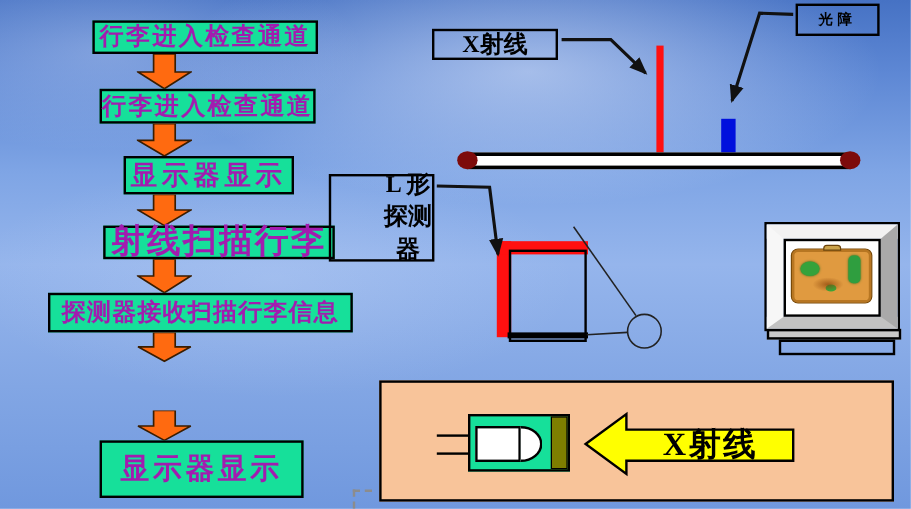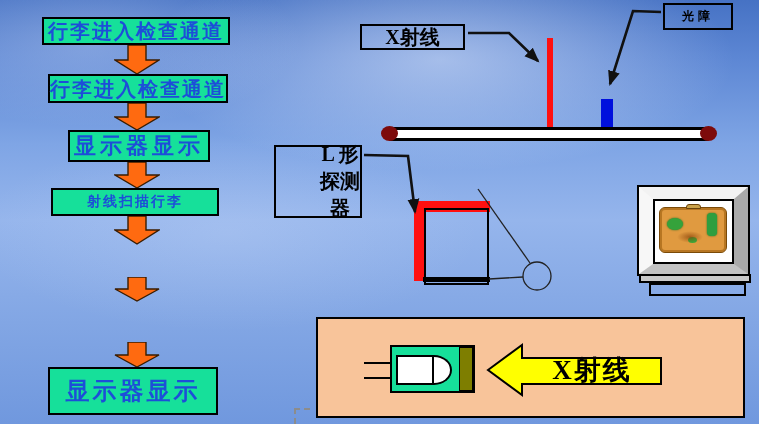--- a/index.html
+++ b/index.html
@@ -8,23 +8,23 @@
     font-family:"Liberation Serif","DejaVu Serif",serif;
     background:
       radial-gradient(ellipse 420px 160px at 58% 14%, rgba(225,234,252,.55), rgba(225,234,252,0) 70%),
       radial-gradient(ellipse 300px 120px at 12% 10%, rgba(210,222,248,.35), rgba(210,222,248,0) 70%),
       radial-gradient(ellipse 360px 140px at 30% 55%, rgba(205,220,248,.25), rgba(205,220,248,0) 70%),
       linear-gradient(180deg,#4672c4 0%,#5d87d4 14%,#7fa5e5 34%,#95b5ec 52%,#82a6e4 76%,#7098de 100%);
   }
   .abs{position:absolute;box-sizing:border-box;}
   .fbox{
     position:absolute;box-sizing:border-box;
-    background:#16e09a;border:2px solid #000;color:#1d4ed8;font-weight:bold;
+    background:#16e09a;border:2px solid #000;color:#a21caf;font-weight:bold;
     display:flex;align-items:center;justify-content:center;
-    letter-spacing:2px;line-height:1;z-index:2;
+    letter-spacing:2px;line-height:1;z-index:2;margin-left:35px;
   }
   .labelbox{
     position:absolute;box-sizing:border-box;border:2px solid #000;background:transparent;
     color:#000;font-weight:bold;display:flex;align-items:center;justify-content:center;
     line-height:1.35;z-index:3;text-align:center;
   }
   .farrow{position:absolute;z-index:2;}
   svg.overlay{position:absolute;left:0;top:0;z-index:5;pointer-events:none;}
   .leader{stroke:#111;stroke-width:2.6;fill:none;}
   .thin{stroke:#222;stroke-width:1.3;fill:none;}
@@ -53,26 +53,27 @@
   <svg class="farrow" style="left:114px;top:103px;" width="46" height="28" viewBox="0 0 46 28">
     <polygon points="14,0 32,0 32,14 45,14 23,27 1,14 14,14" fill="#ff6a10" stroke="#3a1d00" stroke-width="1.4"></polygon>
   </svg>
 
   <div class="fbox" style="left:68px;top:130px;width:142px;height:32px;font-size:22px;letter-spacing:4px;">显示器显示</div>
 
   <svg class="farrow" style="left:114px;top:162px;" width="46" height="27" viewBox="0 0 46 27">
     <polygon points="14,0 32,0 32,13 45,13 23,26 1,13 14,13" fill="#ff6a10" stroke="#3a1d00" stroke-width="1.4"></polygon>
   </svg>
 
-  <div class="fbox" style="left:51px;top:188px;width:168px;height:28px;font-size:14px;">射线扫描行李</div>
+  <div class="fbox" style="left:51px;top:188px;width:193px;height:28px;font-size:28px;">射线扫描行李</div>
 
   <svg class="farrow" style="left:114px;top:216px;" width="46" height="29" viewBox="0 0 46 29">
     <polygon points="14,0 32,0 32,14 45,14 23,28 1,14 14,14" fill="#ff6a10" stroke="#3a1d00" stroke-width="1.4"></polygon>
   </svg>
 
+  <div class="fbox" style="left:5px;top:244px;width:254px;height:33px;font-size:20px;letter-spacing:1px;">探测器接收扫描行李信息</div>
 
   <svg class="farrow" style="left:114px;top:277px;" width="46" height="25" viewBox="0 0 46 25">
     <polygon points="14,0 32,0 32,12 45,12 23,24 1,12 14,12" fill="#ff6a10" stroke="#3a1d00" stroke-width="1.4"></polygon>
   </svg>
 
 
   <svg class="farrow" style="left:114px;top:342px;" width="46" height="26" viewBox="0 0 46 26">
     <polygon points="14,0 32,0 32,13 45,13 23,25 1,13 14,13" fill="#ff6a10" stroke="#3a1d00" stroke-width="1.4"></polygon>
   </svg>
 

